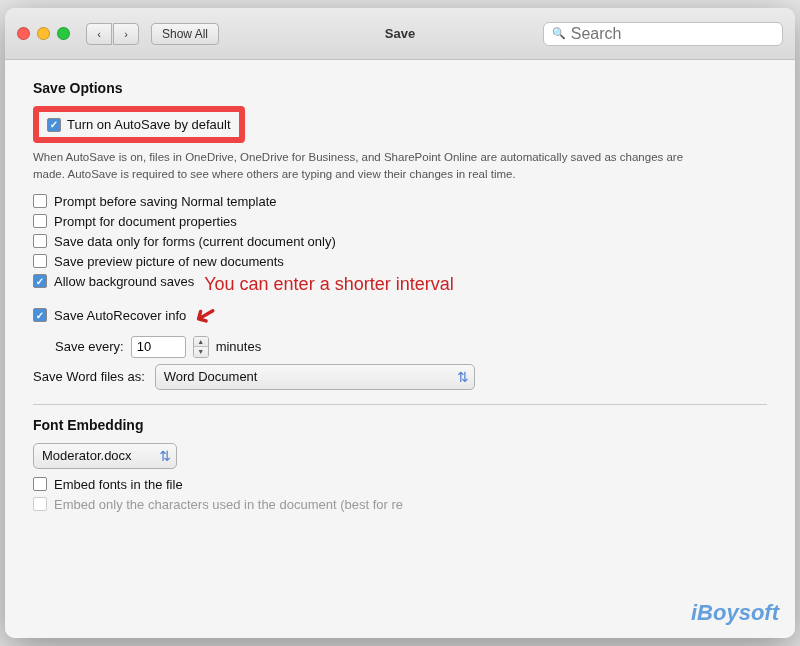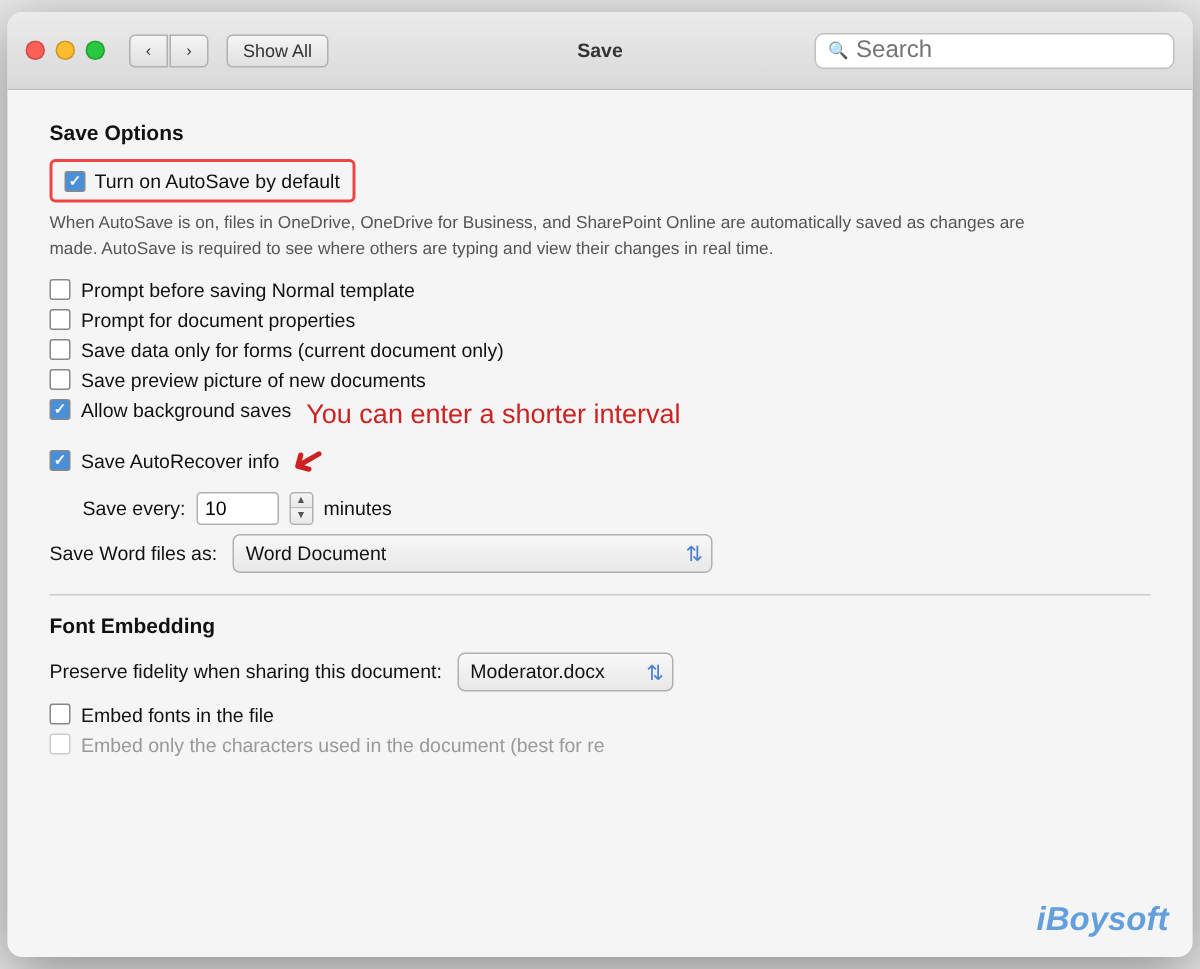--- a/index.html
+++ b/index.html
@@ -117,21 +117,21 @@
       overflow-y: auto;
       background: #f5f5f5;
     }
     .section-title {
       font-size: 14px;
       font-weight: 700;
       color: #111;
       margin-bottom: 10px;
     }
     .autosave-box {
-      border: 2px solid #ef4444;
+      border: 6px solid #ef4444;
       border-radius: 4px;
       padding: 5px 8px;
       display: inline-flex;
       align-items: center;
       gap: 6px;
       margin-bottom: 6px;
     }
     .checkbox {
       width: 14px;
       height: 14px;
@@ -385,21 +385,20 @@
         </div>
       </div>
 
       <div class="divider"></div>
 
       
       <div class="font-embedding-section">
         <div class="section-title">Font Embedding</div>
 
         <div class="preserve-row">
-          <span class="preserve-label">Preserve fidelity when sharing this document:</span>
           <div class="dropdown-wrapper">
             <div class="dropdown-select" style="width:144px;">
               <span>Moderator.docx</span>
             </div>
             <span class="dropdown-arrow">⇅</span>
           </div>
         </div>
 
         <div class="option-row">
           <div class="checkbox unchecked"></div>

